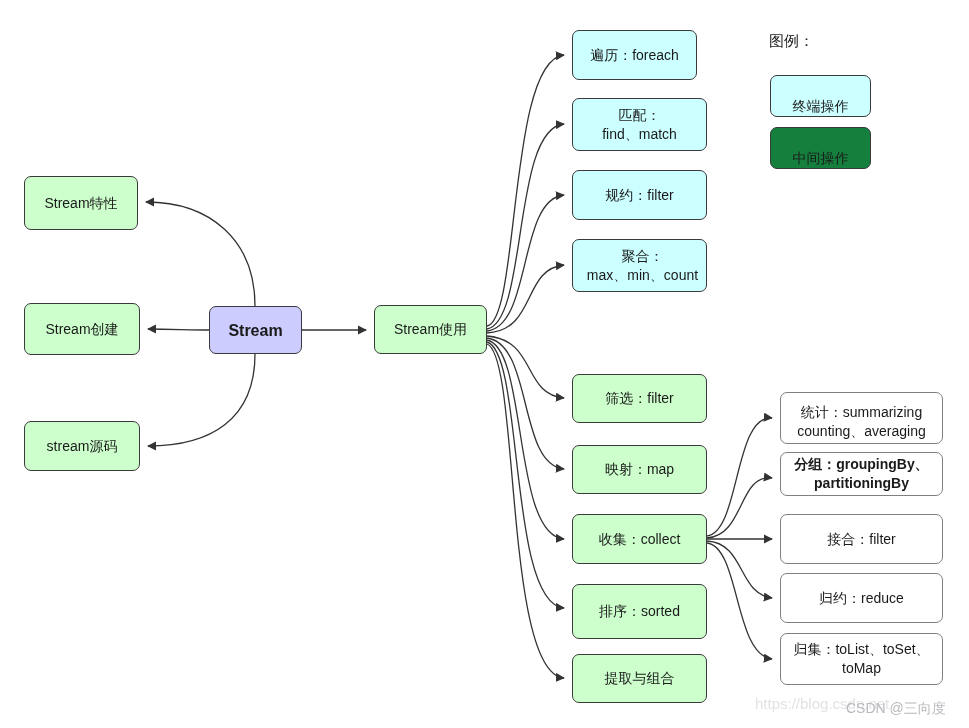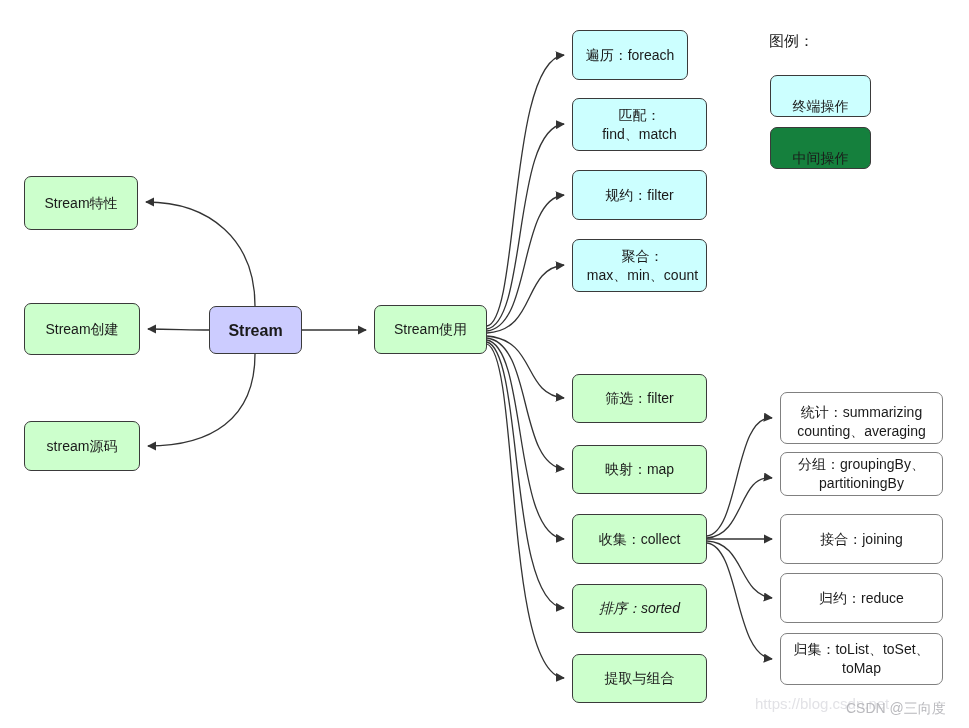--- a/index.html
+++ b/index.html
@@ -135,21 +135,21 @@
     <span>Stream创建</span>
   </div>
   <div class="node n-green" style="left:24px; top:421px; width:116px; height:50px;">
     <span>stream源码</span>
   </div>
 
   <div class="node n-green" style="left:374px; top:305px; width:113px; height:49px;">
     <span>Stream使用</span>
   </div>
 
-  <div class="node n-cyan" style="left:572px; top:30px; width:116px; height:50px;">
+  <div class="node n-cyan" style="left:572px; top:30px; width:125px; height:50px;">
     <span>遍历：foreach</span>
   </div>
   <div class="node n-cyan" style="left:572px; top:98px; width:135px; height:53px;">
     <span>匹配：
 find、match</span>
   </div>
   <div class="node n-cyan" style="left:572px; top:170px; width:135px; height:50px;">
     <span>规约：filter</span>
   </div>
   <div class="node n-cyan" style="left:572px; top:239px; width:135px; height:53px;padding-left:12px;">
@@ -158,37 +158,37 @@
   </div>
   <div class="node n-green" style="left:572px; top:374px; width:135px; height:49px;">
     <span>筛选：filter</span>
   </div>
   <div class="node n-green" style="left:572px; top:445px; width:135px; height:49px;">
     <span>映射：map</span>
   </div>
   <div class="node n-green" style="left:572px; top:514px; width:135px; height:50px;">
     <span>收集：collect</span>
   </div>
-  <div class="node n-green" style="left:572px; top:584px; width:135px; height:49px;font-style:italic;">
+  <div class="node n-green" style="left:572px; top:584px; width:135px; height:55px;">
     <span>排序：sorted</span>
   </div>
   <div class="node n-green" style="left:572px; top:654px; width:135px; height:49px;">
     <span>提取与组合</span>
   </div>
 
   <div class="node n-plain" style="left:780px; top:392px; width:163px; height:52px;align-items:flex-end;">
     <span>统计：summarizing
 counting、averaging</span>
   </div>
-  <div class="node n-plain" style="left:780px; top:452px; width:163px; height:44px;">
+  <div class="node n-plain" style="left:780px; top:452px; width:163px; height:44px;font-weight:bold;">
     <span>分组：groupingBy、
 partitioningBy</span>
   </div>
   <div class="node n-plain" style="left:780px; top:514px; width:163px; height:50px;">
-    <span>接合：joining</span>
+    <span>接合：filter</span>
   </div>
   <div class="node n-plain" style="left:780px; top:573px; width:163px; height:50px;">
     <span>归约：reduce</span>
   </div>
   <div class="node n-plain" style="left:780px; top:633px; width:163px; height:52px;">
     <span>归集：toList、toSet、
 toMap</span>
   </div>
 
   <div class="legend-title">图例：</div>

